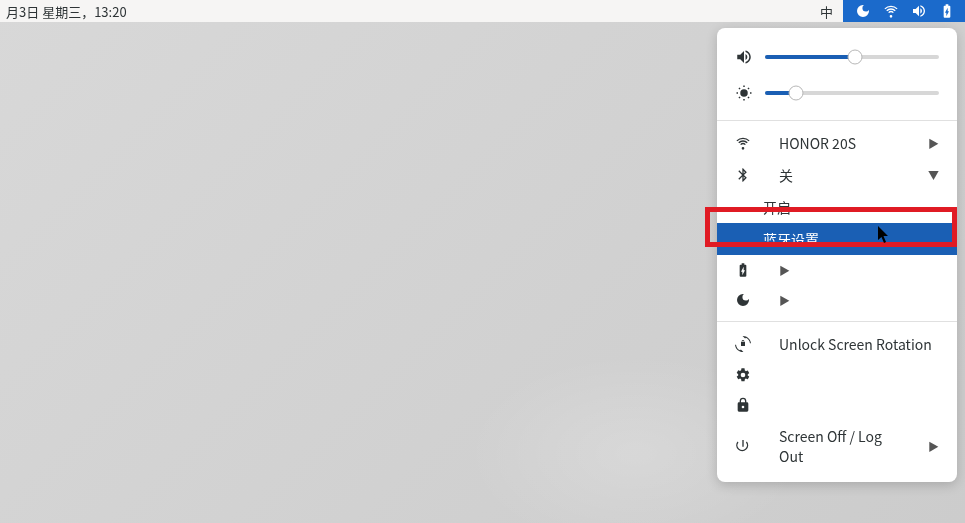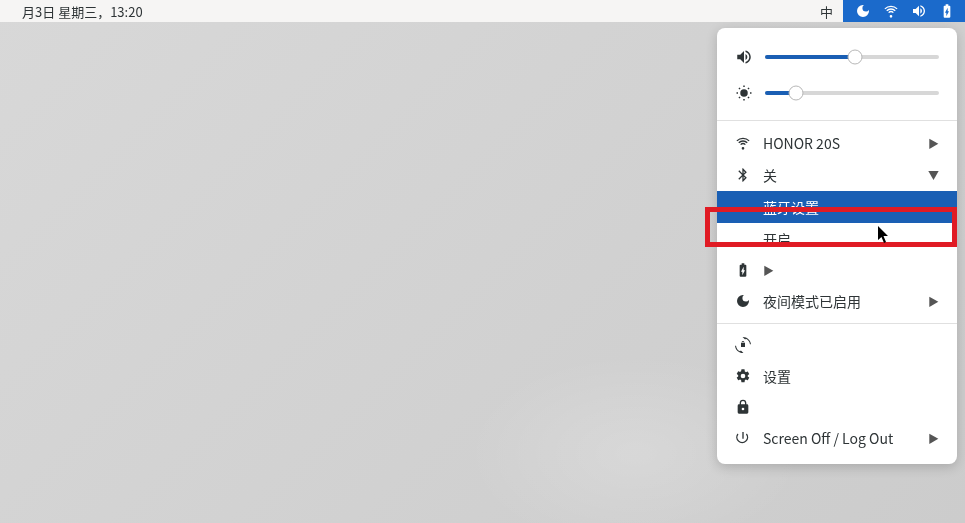--- a/index.html
+++ b/index.html
@@ -18,21 +18,21 @@
     .topbar {
       position: absolute;
       top: 0;
       left: 0;
       right: 0;
       height: 22px;
       background: #f6f5f4;
       display: flex;
       align-items: center;
       justify-content: space-between;
-      padding: 0 0 0 20px;
+      padding: 0 0 0 4px;
       font-size: 13px;
     }
     .topbar-left {
       color: #2e3436;
       padding-left: 2px;
     }
     .topbar-right {
       display: flex;
       align-items: stretch;
       height: 100%;
@@ -103,21 +103,21 @@
       height: 1px;
       background: #e0e0e0;
       margin: 6px 0 6px 0;
     }
     
     
     .menu-item {
       display: flex;
       align-items: center;
       padding: 6px 18px;
-      gap: 12px;
+      gap: 28px;
       min-height: 30px;
       position: relative;
       cursor: default;
     }
     .menu-item svg.lead { width: 16px; height: 16px; fill: #2e3436; flex-shrink: 0; }
     .menu-item .label { flex: 1; }
     .menu-item .chev { font-size: 11px; color: #555; }
     .menu-item.sub { padding-left: 46px; }
     .menu-item.highlighted {
       background: #1a5fb4;
@@ -207,55 +207,54 @@
     <span class="chev">▶</span>
   </div>
 
   <div class="menu-item">
     <svg class="lead" viewBox="0 0 24 24">
         <path d="M17.71 7.71L12 2h-1v7.59L6.41 5 5 6.41 10.59 12 5 17.59 6.41 19 11 14.41V22h1l5.71-5.71L13.41 12l4.3-4.29zM13 5.83l1.88 1.88L13 9.59V5.83zm1.88 10.46L13 18.17v-3.76l1.88 1.88z"></path>
       </svg>
     <span class="label">关</span>
     <span class="chev">▼</span>
   </div>
+  <div class="menu-item sub">
+    <span class="label">开启</span>
+  </div>
   <div class="menu-item sub highlighted">
     <span class="label">蓝牙设置</span>
   </div>
-  <div class="menu-item sub">
-    <span class="label">开启</span>
-  </div>
 
   <div class="menu-item">
     <svg class="lead" viewBox="0 0 24 24">
         <path d="M15.67 4H14V2h-4v2H8.33C7.6 4 7 4.6 7 5.33v15.33C7 21.4 7.6 22 8.33 22h7.33c.74 0 1.34-.6 1.34-1.33V5.33C17 4.6 16.4 4 15.67 4zM11 20v-5.5H9L13 7v5.5h2L11 20z"></path>
       </svg>
     <span class="chev">▶</span>
   </div>
 
   <div class="menu-item">
     <svg class="lead" viewBox="0 0 24 24">
         <path d="M12 3a9 9 0 109 9c0-.46-.04-.92-.1-1.36a5.39 5.39 0 01-4.4 2.26 5.4 5.4 0 01-5.4-5.4 5.39 5.39 0 012.26-4.4A9.04 9.04 0 0012 3z"></path>
       </svg>
-    <span class="label">夜间模式已启用</span>
     <span class="chev">▶</span>
   </div>
 
   <div class="separator"></div>
 
   <div class="menu-item">
     <svg class="lead" viewBox="0 0 24 24">
         <path d="M16.48 2.52c3.27 1.55 5.61 4.72 5.97 8.48h1.5C23.44 4.84 18.29 0 12 0l-.66.03 3.81 3.81 1.33-1.32zM7.52 21.48C4.25 19.94 1.91 16.76 1.55 13H.05C.56 19.16 5.71 24 12 24l.66-.03-3.81-3.81-1.33 1.32zM12 6a2 2 0 00-2 2v1H9v6h6V9h-1V8a2 2 0 00-2-2zm1 3h-2V8a1 1 0 112 0v1z"></path>
       </svg>
+    <span class="label">Unlock Screen Rotation</span>
   </div>
 
   <div class="menu-item">
     <svg class="lead" viewBox="0 0 24 24">
         <path d="M19.14 12.94a7.49 7.49 0 000-1.88l2.03-1.58a.5.5 0 00.12-.64l-1.92-3.32a.5.5 0 00-.61-.22l-2.39.96a7.03 7.03 0 00-1.63-.94l-.36-2.54A.5.5 0 0013.9 2h-3.84a.5.5 0 00-.49.42l-.36 2.54c-.58.24-1.13.55-1.63.94l-2.39-.96a.5.5 0 00-.61.22L2.66 8.48a.5.5 0 00.12.64l2.03 1.58a7.49 7.49 0 000 1.88l-2.03 1.58a.5.5 0 00-.12.64l1.92 3.32c.14.24.43.34.61.22l2.39-.96c.5.39 1.05.7 1.63.94l.36 2.54a.5.5 0 00.49.42h3.84a.5.5 0 00.49-.42l.36-2.54c.58-.24 1.13-.55 1.63-.94l2.39.96c.24.1.5 0 .61-.22l1.92-3.32a.5.5 0 00-.12-.64l-2.03-1.58zM12 15.5A3.5 3.5 0 1112 8.5a3.5 3.5 0 010 7z"></path>
       </svg>
-    <span class="label">设置</span>
   </div>
 
   <div class="menu-item">
     <svg class="lead" viewBox="0 0 24 24">
         <path d="M18 8h-1V6a5 5 0 10-10 0v2H6a2 2 0 00-2 2v10a2 2 0 002 2h12a2 2 0 002-2V10a2 2 0 00-2-2zM9 6a3 3 0 016 0v2H9V6zm3 11a2 2 0 110-4 2 2 0 010 4z"></path>
       </svg>
   </div>
 
   <div class="menu-item">
     <svg class="lead" viewBox="0 0 24 24">

